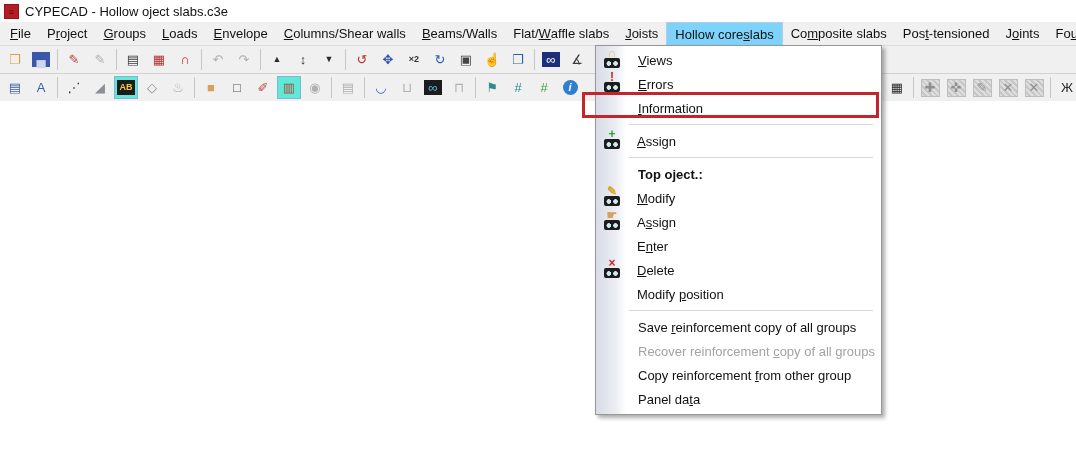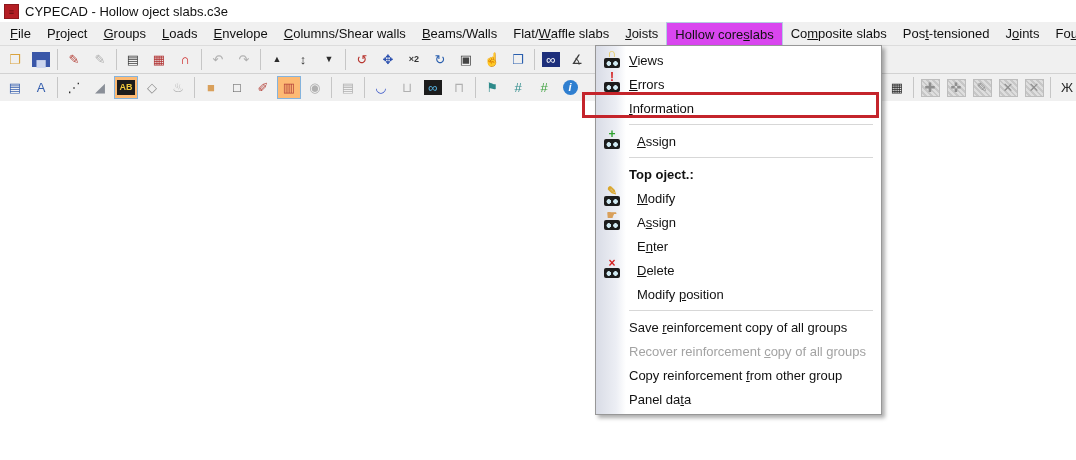--- a/index.html
+++ b/index.html
@@ -8,47 +8,47 @@
 
   
   .titlebar{height:22px;display:flex;align-items:center;gap:6px;padding-left:4px;background:#fff;}
   .appicon{width:15px;height:15px;background:#b41e24;color:#5a0d10;font-size:9px;line-height:15px;
     text-align:center;border:1px solid #8d181c;box-sizing:border-box;}
   .apptitle{font-size:13px;color:#111;}
 
   
   .menubar{height:23px;display:flex;align-items:stretch;background:#f0f0f0;padding-left:2px;font-size:13px;color:#111;}
   .mb-item{display:flex;align-items:center;padding:0 8px;cursor:default;white-space:nowrap;}
-  .mb-item.active{background:#d946ef;border:1px solid #b5cce2;border-bottom:none;box-sizing:border-box;}
+  .mb-item.active{background:#7dd3fc;border:1px solid #b5cce2;border-bottom:none;box-sizing:border-box;}
   u{text-decoration:underline;}
 
   
   .toolbar{height:27px;display:flex;align-items:center;background:#f0f0f0;padding-left:2px;position:relative;}
   .toolbar.r1{border-top:1px solid #dcdcdc;border-bottom:1px solid #d2d2d2;}
   .toolbar.r2{border-bottom:1px solid #a9a9a9;}
   .tbtn{width:24px;height:23px;display:flex;align-items:center;justify-content:center;margin:0 1px;
     border:1px solid transparent;box-sizing:border-box;cursor:default;}
-  .tbtn.sel{background:#fdba74;border-color:#84b3dd;}
+  .tbtn.sel{background:#5eead4;border-color:#84b3dd;}
   .tile{display:flex;align-items:center;justify-content:center;width:18px;height:15px;font-size:13px;line-height:1;}
   .tile.round{border-radius:50%;width:15px;height:15px;font-weight:bold;font-size:11px;font-style:italic;}
   .tile.sm{font-size:9px;font-weight:bold;letter-spacing:0;}
   .tbtn.dis .tile{color:#b0b0b0;}
   .tbtn.hatch .tile{background:repeating-linear-gradient(45deg,#dedede 0 2px,#c7c7c7 2px 4px);
     width:17px;height:16px;color:#8f8f8f;border:1px solid #bdbdbd;}
   .tsep{width:1px;height:21px;background:#c6c6c6;margin:0 3px;}
   .r2-right{position:absolute;left:884px;top:0;height:27px;display:flex;align-items:center;}
 
   
   .popup{position:absolute;left:595px;top:45px;width:285px;background:#fff;border:1px solid #979797;
     box-shadow:3px 3px 4px rgba(0,0,0,.32);padding:2px 0 3px 0;z-index:5;font-size:13px;color:#111;
     background-image:linear-gradient(to right,#d9dce6 0px,#eceef4 20px,#ffffff 30px);background-repeat:no-repeat;
     background-size:30px 100%;}
   .pm-row{height:24px;display:flex;align-items:center;position:relative;cursor:default;}
   .pm-icon{position:absolute;left:6px;width:20px;height:18px;}
-  .pm-label{margin-left:33px;white-space:nowrap;}
+  .pm-label{margin-left:42px;white-space:nowrap;}
   .pm-row.indent .pm-label{margin-left:41px;}
   .pm-row.header .pm-label{font-weight:bold;}
   .pm-row.disabled{color:#a3a3a3;}
   .pm-sep{height:1px;background:#d7d7d7;margin:4px 8px 4px 33px;}
 
   
   .slab{position:absolute;left:2px;bottom:1px;width:16px;height:10px;background:#1c1c1c;border-radius:2px;
     background-image:radial-gradient(circle at 30% 55%,#cfe9f2 2px,transparent 2.6px),
                      radial-gradient(circle at 72% 55%,#cfe9f2 2px,transparent 2.6px);}
   .ov{position:absolute;left:0;top:-4px;width:100%;text-align:center;font-size:12px;font-weight:bold;line-height:1;}

